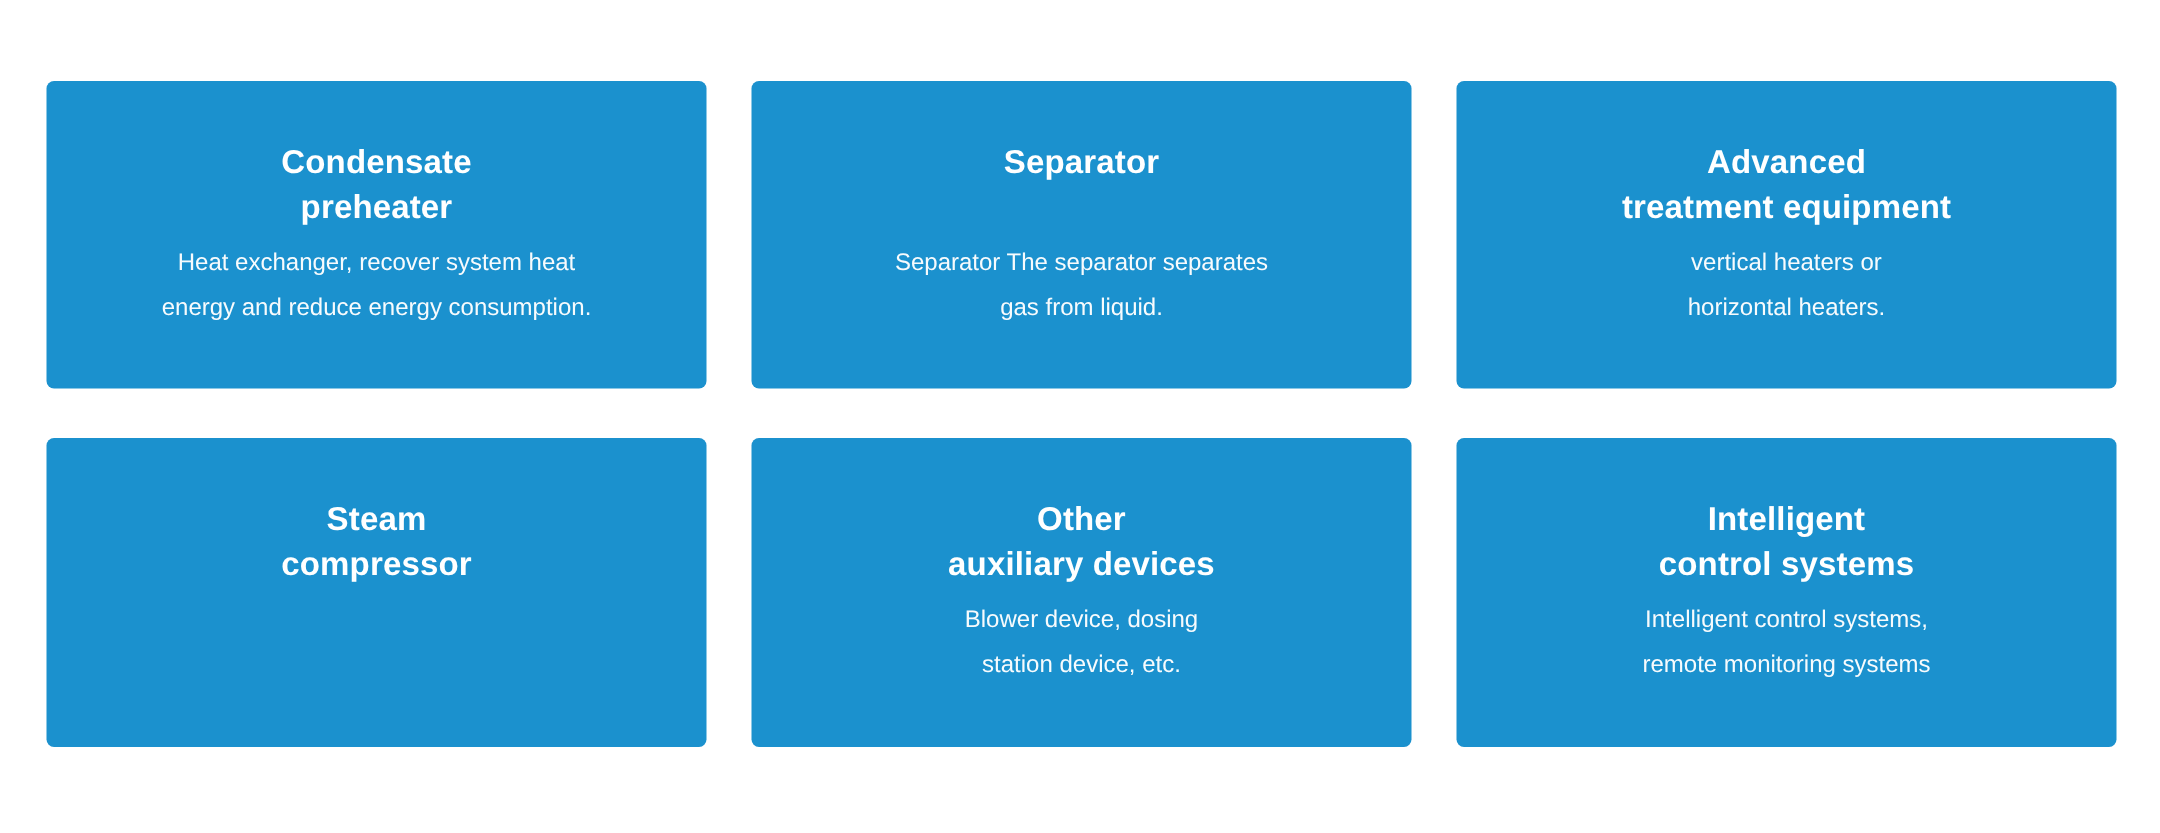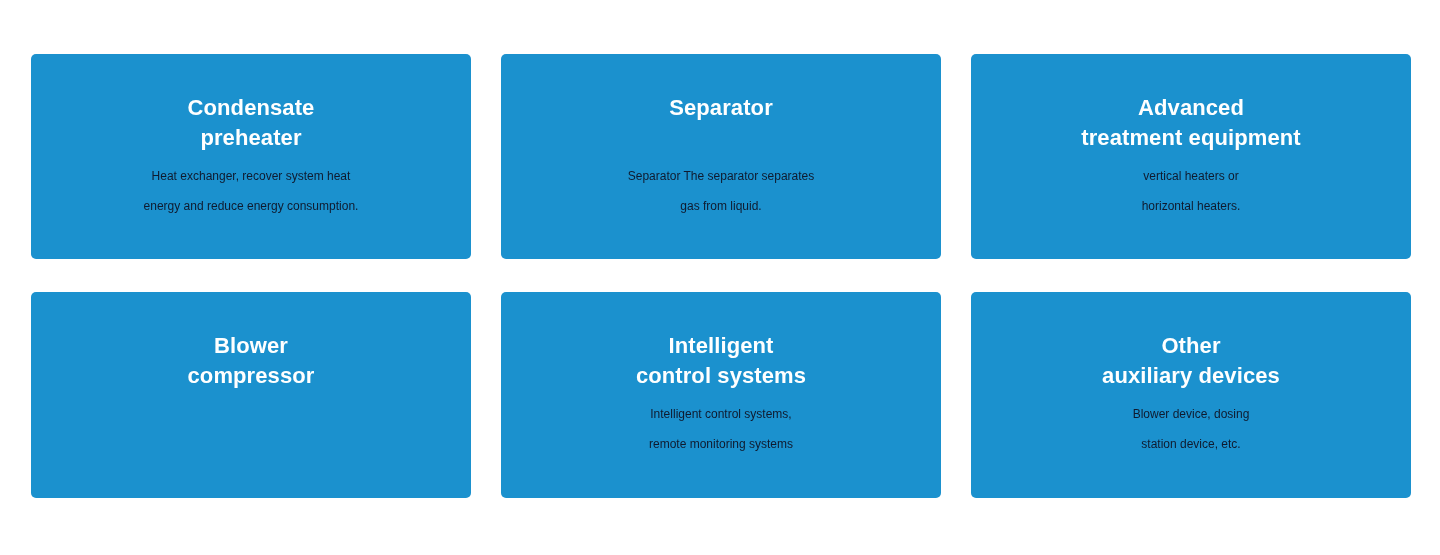--- a/index.html
+++ b/index.html
@@ -48,22 +48,22 @@
     line-height: 30px;
     letter-spacing: 0.1px;
     margin: 0;
     
     min-height: 60px;
     display: block;
     white-space: pre-line;
   }
 
   .card-desc {
-    color: #0f172a;
-    font-size: 12px;
+    color: #ffffff;
+    font-size: 16px;
     font-weight: normal;
     line-height: 30px;
     margin: 0;
     margin-top: 8px;
     white-space: pre-line;
     opacity: 0.97;
   }
 </style>
 </head>
 <body>
@@ -84,31 +84,31 @@
   </div>
 
   <div class="card">
     <h3 class="card-title">Advanced
 treatment equipment</h3>
     <p class="card-desc">vertical heaters or
 horizontal heaters.</p>
   </div>
 
   <div class="card">
-    <h3 class="card-title">Blower
+    <h3 class="card-title">Steam
 compressor</h3>
+  </div>
+
+  <div class="card">
+    <h3 class="card-title">Other
+auxiliary devices</h3>
+    <p class="card-desc">Blower device, dosing
+station device, etc.</p>
   </div>
 
   <div class="card">
     <h3 class="card-title">Intelligent
 control systems</h3>
     <p class="card-desc">Intelligent control systems,
 remote monitoring systems</p>
   </div>
 
-  <div class="card">
-    <h3 class="card-title">Other
-auxiliary devices</h3>
-    <p class="card-desc">Blower device, dosing
-station device, etc.</p>
-  </div>
-
 </div>
 
 </body></html>

